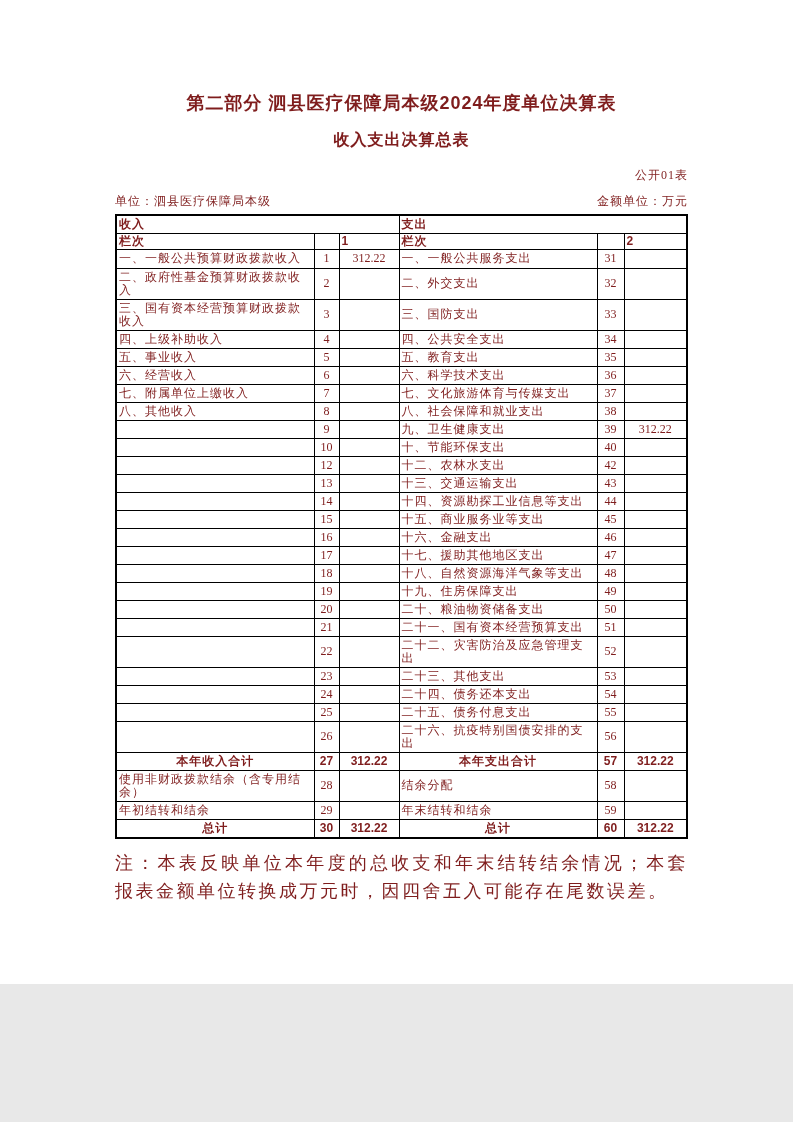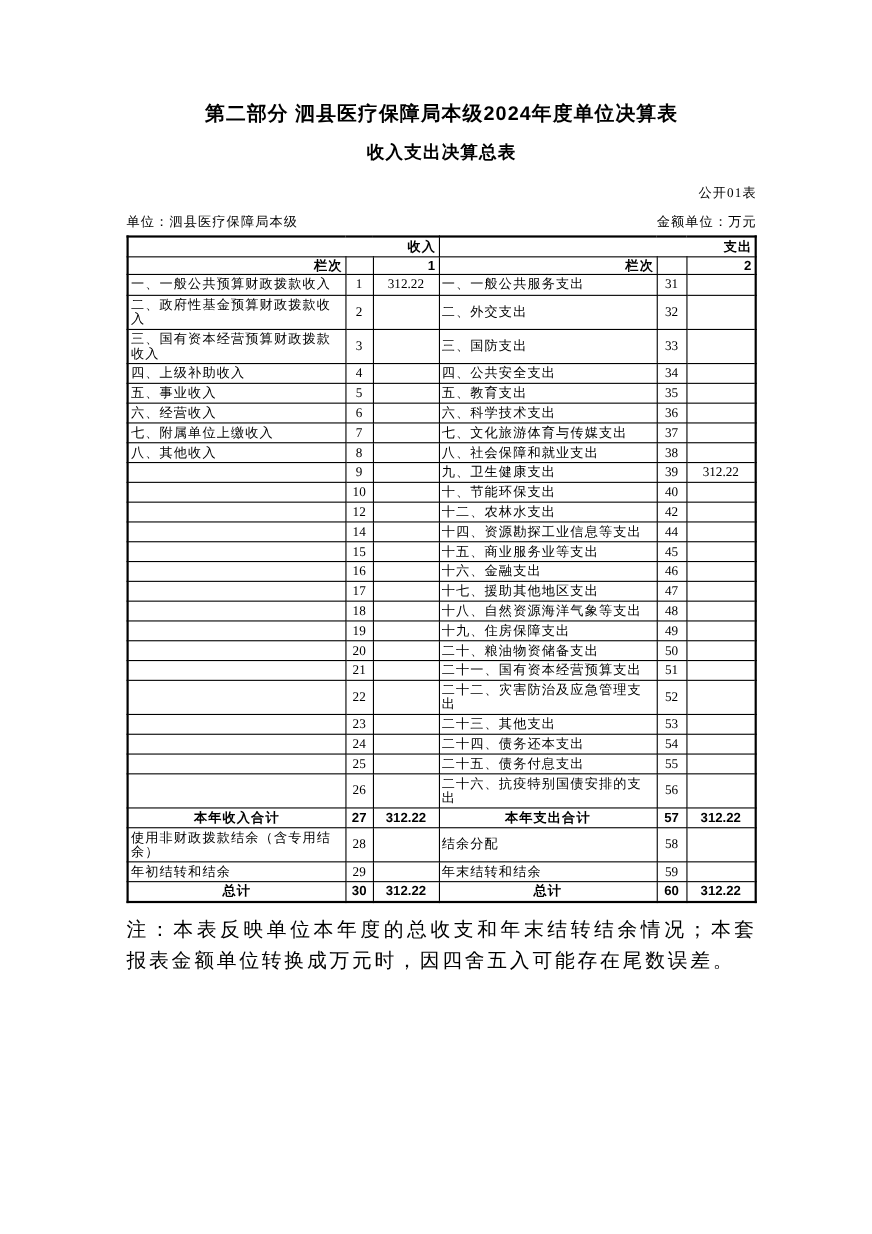--- a/index.html
+++ b/index.html
@@ -1,19 +1,19 @@
 <!DOCTYPE html>
 <html><head>
 <meta charset="utf-8">
 <style>
   html,body{margin:0;padding:0;}
   body{background:#e8e8e8;}
   .page{
-    width:793px;height:1122px;background:#ffffff;margin:0 auto;
-    position:relative;color:#000000;
+    width:793px;height:984px;background:#ffffff;margin:0 auto;
+    position:relative;color:#7f1d1d;
     font-family:"Liberation Serif","DejaVu Serif",serif;
     box-sizing:border-box;
   }
   .content{position:absolute;left:115px;top:0;width:573px;}
   .part-title{
     margin:0;padding-top:93px;text-align:center;
     font-family:"Liberation Sans","DejaVu Sans",sans-serif;
     font-weight:bold;font-size:18px;letter-spacing:1px;line-height:1.2;
   }
   .table-title{
@@ -33,21 +33,21 @@
     border:2px solid #000;
   }
   table.acct th,table.acct td{
     border:1px solid #000;
     font-size:12px;line-height:13px;
     padding:1px 2px;vertical-align:middle;
     overflow:hidden;word-break:break-all;
   }
   table.acct th{
     font-family:"Liberation Sans","DejaVu Sans",sans-serif;
-    font-weight:bold;text-align:right;letter-spacing:1px;margin-top:44px;
+    font-weight:bold;text-align:left;letter-spacing:1px;margin-top:44px;
   }
   tr.band th{height:15px;}
   tr.cols th{height:26px;}
   tr.cols th.rowno-h{padding:0;line-height:12px;}
   tr.lanci th{height:13px;}
   tbody td{height:15px;letter-spacing:1px;}
   tbody td.item{text-align:left;}
   tbody td.num{text-align:center;letter-spacing:0;}
   tbody tr.tall td{height:28px;}
   tbody tr.first td{height:16px;}
@@ -184,20 +184,28 @@
           <tr class="">
             <td class="item"></td>
             <td class="num">12</td>
             <td class="num"></td>
             <td class="item">十二、农林水支出</td>
             <td class="num">42</td>
             <td class="num"></td>
           </tr>
           <tr class="">
             <td class="item"></td>
+            <td class="num">13</td>
+            <td class="num"></td>
+            <td class="item">十三、交通运输支出</td>
+            <td class="num">43</td>
+            <td class="num"></td>
+          </tr>
+          <tr class="">
+            <td class="item"></td>
             <td class="num">14</td>
             <td class="num"></td>
             <td class="item">十四、资源勘探工业信息等支出</td>
             <td class="num">44</td>
             <td class="num"></td>
           </tr>
           <tr class="">
             <td class="item"></td>
             <td class="num">15</td>
             <td class="num"></td>

